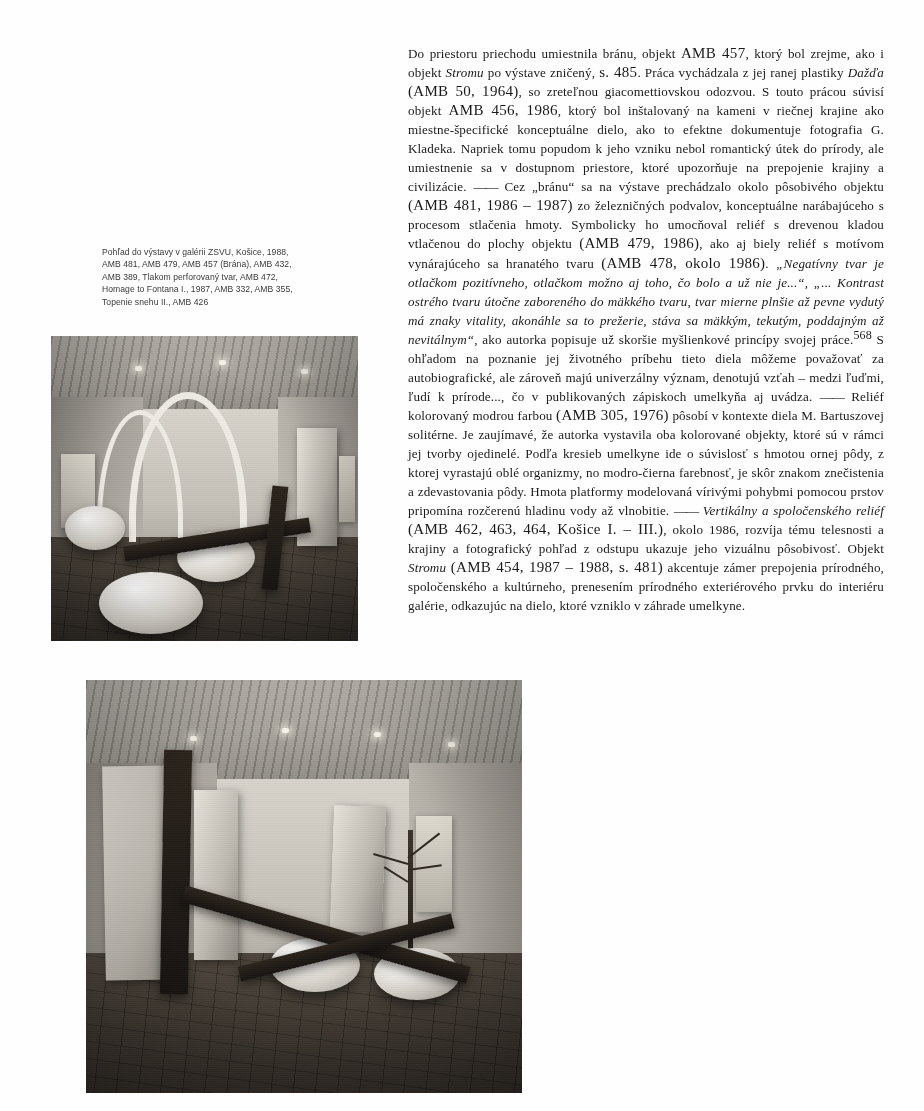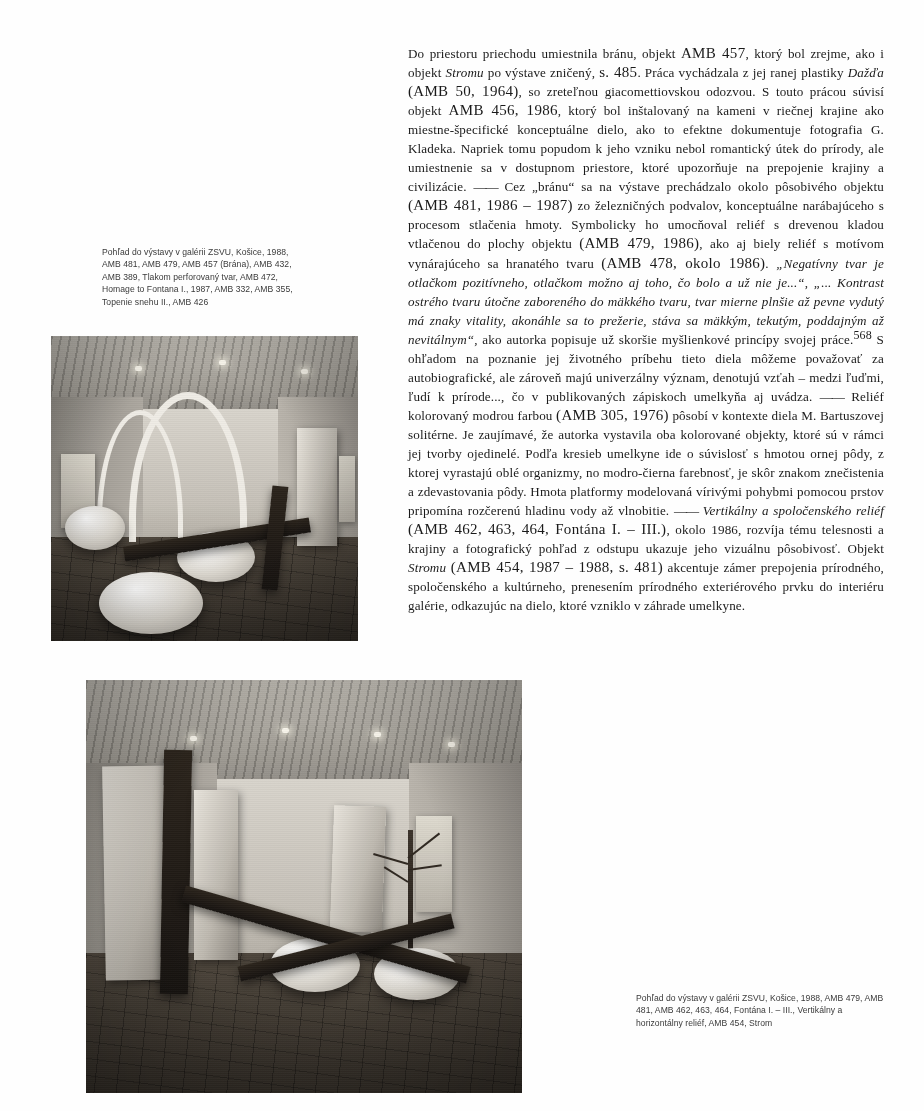--- a/index.html
+++ b/index.html
@@ -190,21 +190,21 @@
       princípy svojej práce.<sup>568</sup> S ohľadom na poznanie jej životného príbehu tieto
       diela môžeme považovať za autobiografické, ale zároveň majú univerzálny
       význam, denotujú vzťah – medzi ľuďmi, ľudí k prírode..., čo v publikovaných
       zápiskoch umelkyňa aj uvádza. <span class="dash">——</span> Reliéf kolorovaný modrou farbou <span class="sm">(AMB 305, 1976)</span>
       pôsobí v kontexte diela M. Bartuszovej solitérne. Je zaujímavé, že autorka
       vystavila oba kolorované objekty, ktoré sú v rámci jej tvorby ojedinelé. Podľa
       kresieb umelkyne ide o súvislosť s hmotou ornej pôdy, z ktorej vyrastajú oblé
       organizmy, no modro-čierna farebnosť, je skôr znakom znečistenia a zdevastovania
       pôdy. Hmota platformy modelovaná vírivými pohybmi pomocou prstov
       pripomína rozčerenú hladinu vody až vlnobitie. <span class="dash">——</span> <span class="it">Vertikálny a spoločenského
-      reliéf</span> <span class="sm">(AMB 462, 463, 464, Fontána I. – III.)</span>, okolo 1986, rozvíja tému telesnosti a krajiny
+      reliéf</span> <span class="sm">(AMB 462, 463, 464, Košice I. – III.)</span>, okolo 1986, rozvíja tému telesnosti a krajiny
       a fotografický pohľad z odstupu ukazuje jeho vizuálnu pôsobivosť. Objekt
       <span class="it">Stromu</span> <span class="sm">(AMB 454, 1987 – 1988, s. 481)</span> akcentuje zámer prepojenia prírodného, spoločenského
       a kultúrneho, prenesením prírodného exteriérového prvku do
       interiéru galérie, odkazujúc na dielo, ktoré vzniklo v záhrade umelkyne.
     </p>
   </div>
 
   <div class="caption" id="caption-top">Pohľad do výstavy v galérii ZSVU, Košice, 1988, AMB 481, AMB 479, AMB 457 (Brána), AMB 432, AMB 389, Tlakom perforovaný tvar, AMB 472, Homage to Fontana I., 1987, AMB 332, AMB 355, Topenie snehu II., AMB 426</div>
 
   <div class="photo" id="photo-top">
@@ -273,16 +273,15 @@
       <div class="blob" style="left:288px; top:268px; width:86px; height:52px;"></div>
 
       <div class="beam-dark" style="left:92px; top:246px; width:296px; height:17px; transform:rotate(16deg);"></div>
       <div class="beam-dark" style="left:150px; top:260px; width:220px; height:15px; transform:rotate(-14deg);"></div>
 
       <div class="grain"></div>
       <div class="vignette"></div>
     </div>
   </div>
 
-  <div class="caption" id="caption-bottom">Pohľad do výstavy v galérii ZSVU, Košice, 1988, AMB 479, AMB 481, AMB 462, 463, 464, Fontána I. – III., Vertikálny a horizontálny reliéf, AMB 454, Strom</div>
 
 
 </div>
 
 </body></html>

